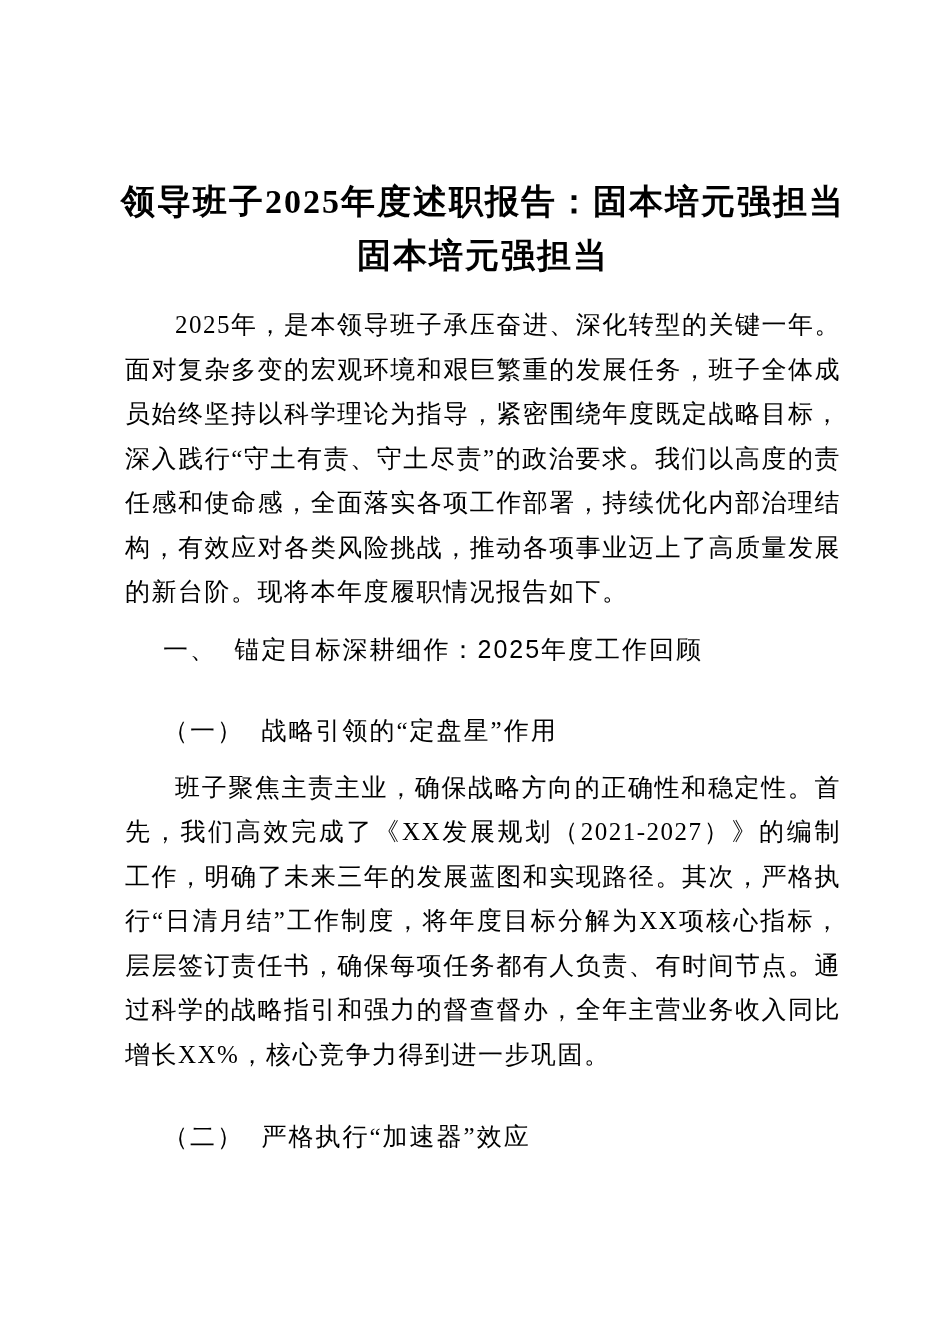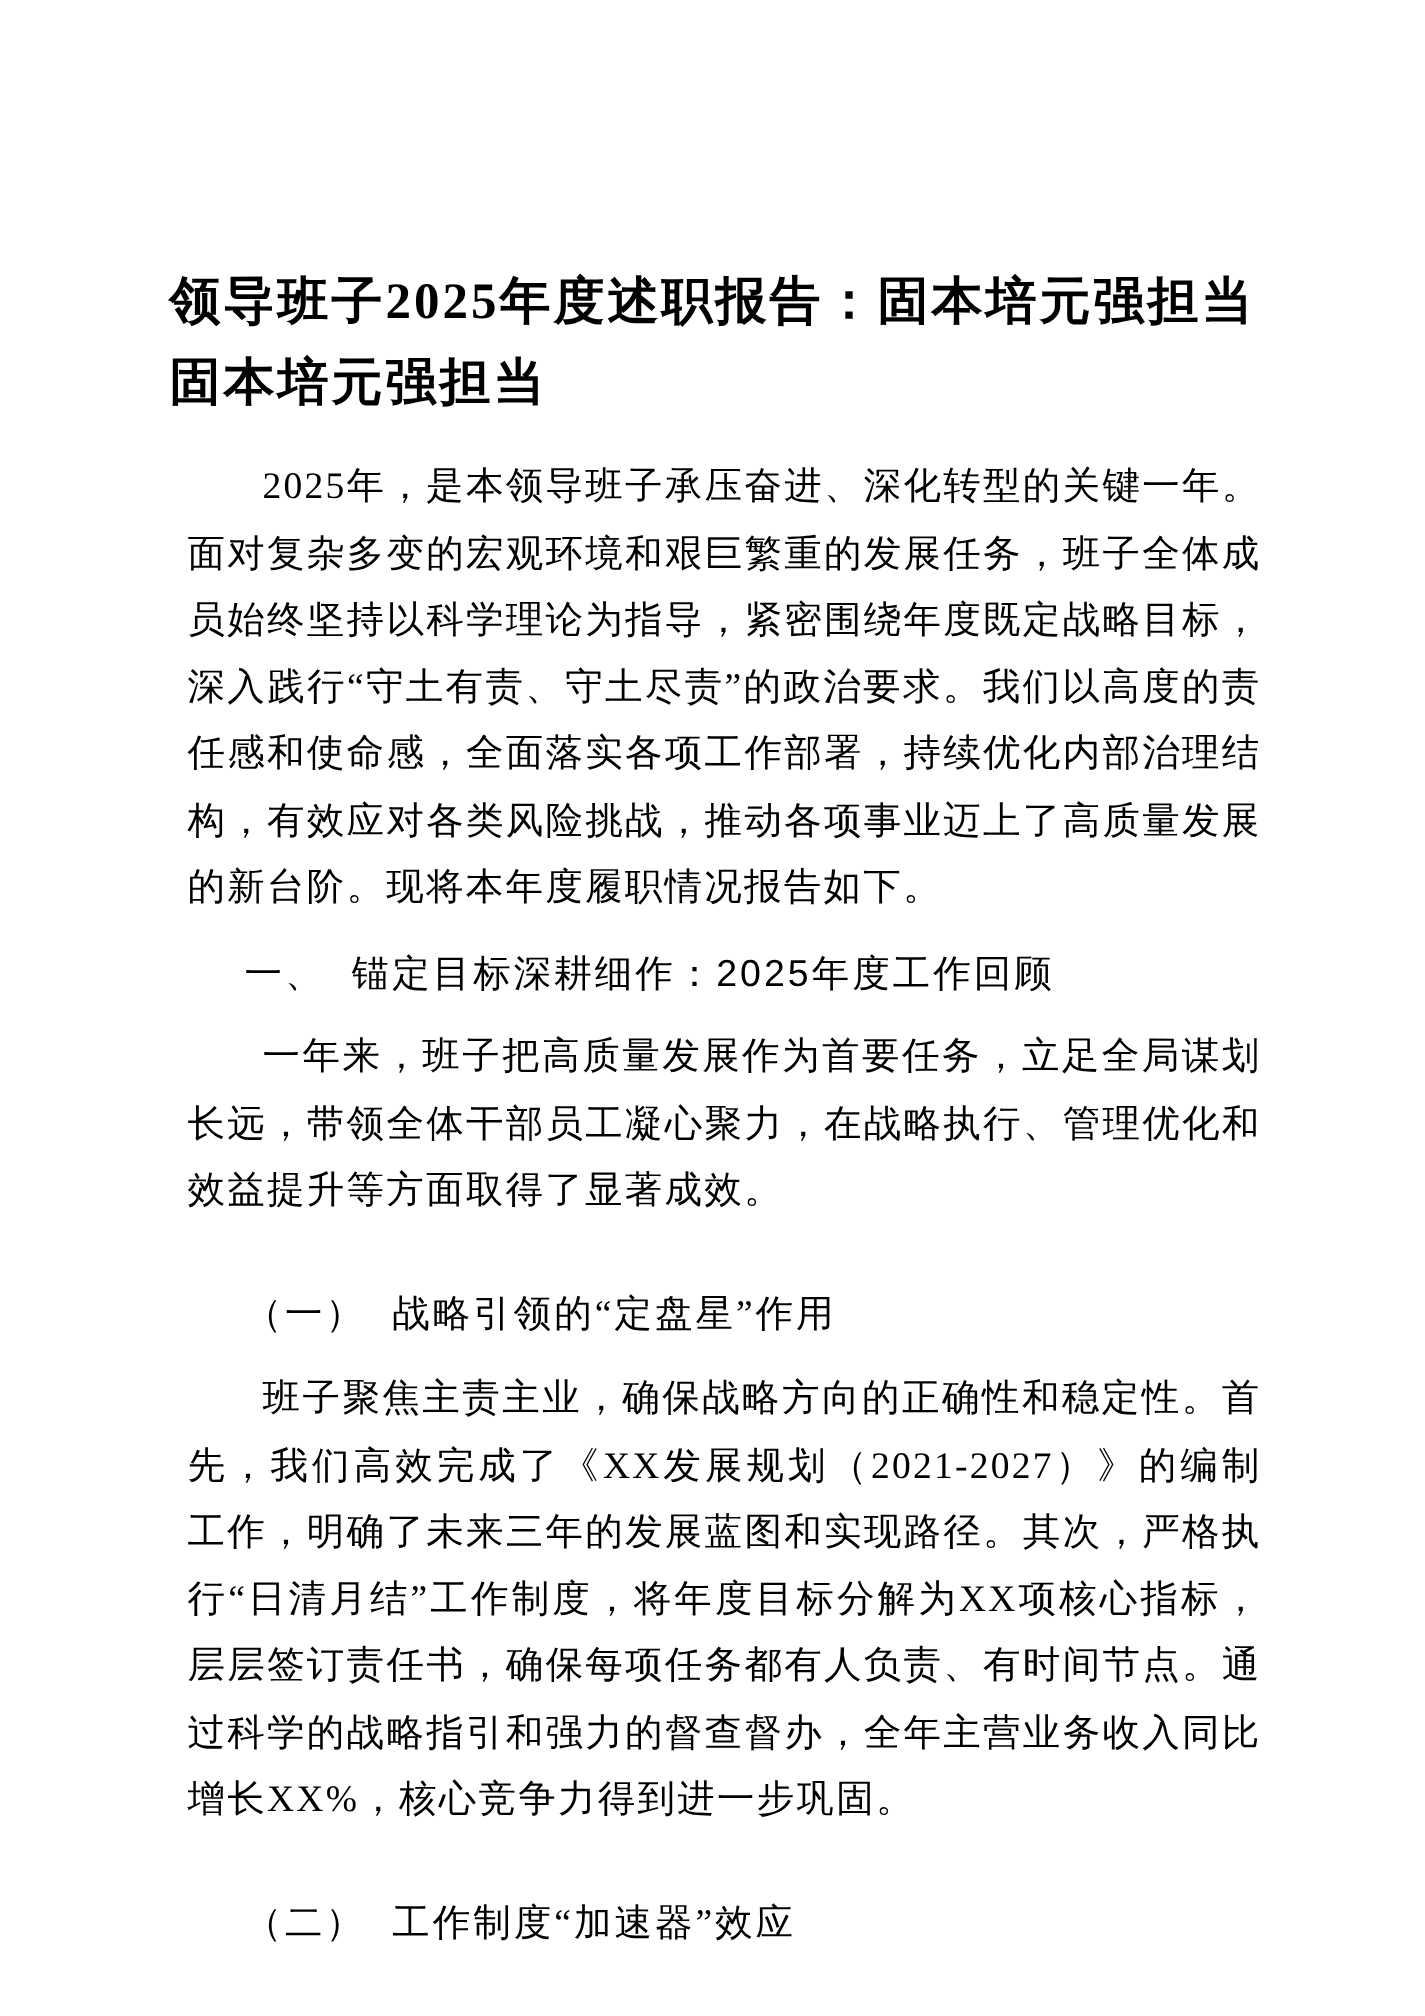--- a/index.html
+++ b/index.html
@@ -22,20 +22,21 @@
     box-sizing: border-box;
     padding: 175px 97px 0 113px;
     font-size: 25px;
     line-height: 44.5px;
     letter-spacing: 1.5px;
   }
   .title {
     font-size: 34px;
     line-height: 54px;
     font-weight: bold;
+    text-align: center;
     margin: 0 0 20px 0;
     letter-spacing: 2px;
     font-family: "Liberation Serif", "DejaVu Serif", serif;
   }
   .title .tline { display: block; }
   .para {
     margin: 12px;
     text-indent: 2em;
     text-align: justify;
   }
@@ -65,22 +66,21 @@
 
     <h1 class="title">
       <span class="tline">领导班子2025年度述职报告：固本培元强担当</span>
       <span class="tline">固本培元强担当</span>
     </h1>
 
     <p class="para">2025年，是本领导班子承压奋进、深化转型的关键一年。面对复杂多变的宏观环境和艰巨繁重的发展任务，班子全体成员始终坚持以科学理论为指导，紧密围绕年度既定战略目标，深入践行“守土有责、守土尽责”的政治要求。我们以高度的责任感和使命感，全面落实各项工作部署，持续优化内部治理结构，有效应对各类风险挑战，推动各项事业迈上了高质量发展的新台阶。现将本年度履职情况报告如下。</p>
 
     <h2 class="heading level1"><span class="num">一、</span><span>锚定目标深耕细作：2025年度工作回顾</span></h2>
 
-    <p class="para">一年来，班子把高质量发展作为首要任务，立足全局谋划长远，带领全体干部员工凝心聚力，在战略执行、管理优化和效益提升等方面取得了显著成效。</p>
 
     <h3 class="heading level2"><span class="num">（一）</span><span>战略引领的“定盘星”作用</span></h3>
 
     <p class="para">班子聚焦主责主业，确保战略方向的正确性和稳定性。首先，我们高效完成了《XX发展规划（2021-2027）》的编制工作，明确了未来三年的发展蓝图和实现路径。其次，严格执行“日清月结”工作制度，将年度目标分解为XX项核心指标，层层签订责任书，确保每项任务都有人负责、有时间节点。通过科学的战略指引和强力的督查督办，全年主营业务收入同比增长XX%，核心竞争力得到进一步巩固。</p>
 
-    <h3 class="heading level2"><span class="num">（二）</span><span>工作制度“加速器”效应</span></h3>
+    <h3 class="heading level2"><span class="num">（二）</span><span>严格执行“加速器”效应</span></h3>
 
   </div>
 </div>
 
 </body></html>

